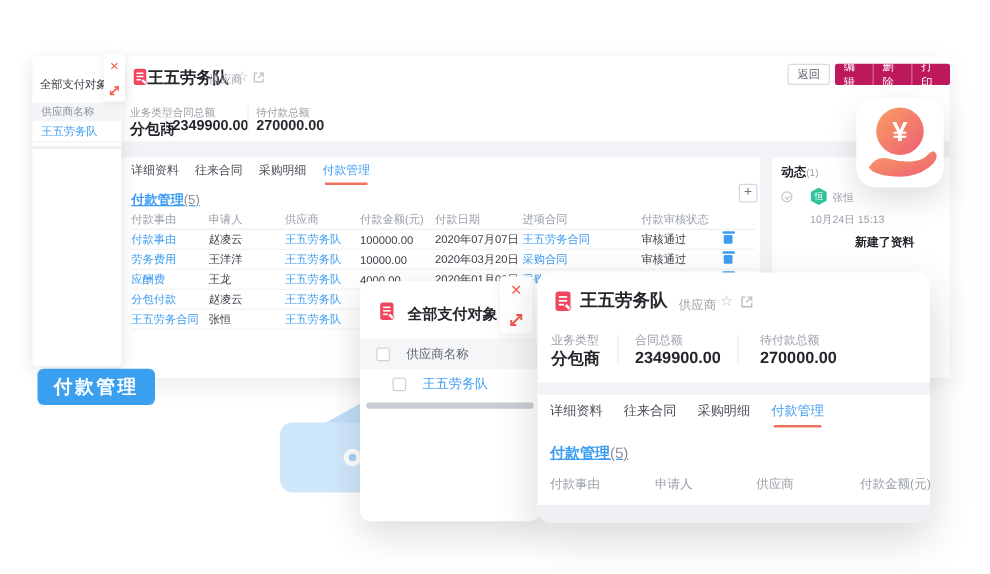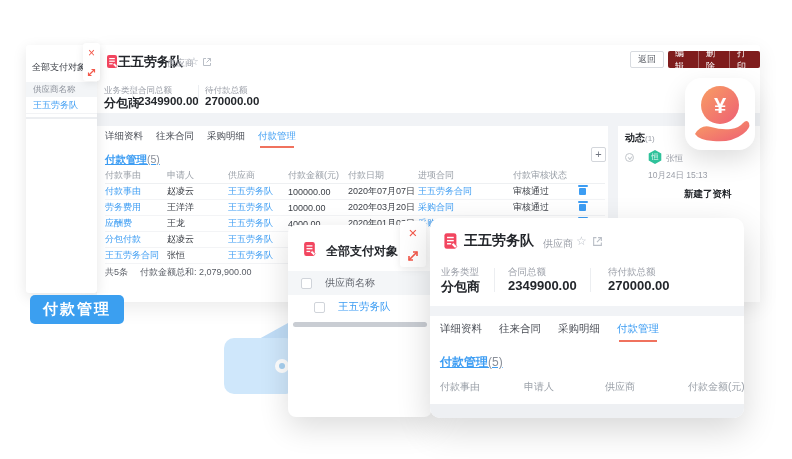--- a/index.html
+++ b/index.html
@@ -30,21 +30,21 @@
   .doc-icon { position:absolute; }
   #main-window .mw-title { left:21px; top:8px; font-size:13px; font-weight:bold; }
   #main-window .mw-tag { left:70px; top:12px; font-size:9px; color:#9b9fa8; }
   .star-icon { font-size:11px; color:#b9bec6; }
   #main-window .mw-star { left:92px; top:10px; }
   #main-window .mw-share { left:105px; top:12px; }
   .btn-back { position:absolute; left:533px; top:6px; height:17px; padding:0 7px; background:#fff;
               border:1px solid #d8dbe0; border-radius:2px; font-size:9px; color:#5a5e66;
               display:flex; align-items:center; }
   .btn-group { position:absolute; left:571px; top:6px; height:17px; display:flex; border-radius:2px;
-               overflow:hidden; background:#7f1d1d; }
+               overflow:hidden; background:#be185d; }
   .btn-red { padding:0 7px; font-size:9px; color:#fff; display:flex; align-items:center;
              border-right:1px solid rgba(255,255,255,.35); }
   .btn-red:last-child { border-right:none; }
   .stat-label { position:absolute; font-size:8.5px; color:#9b9fa8; white-space:nowrap; }
   .stat-value { position:absolute; font-size:12px; font-weight:bold; color:#23262b; white-space:nowrap; }
   .stat-div { position:absolute; width:1px; height:20px; background:#eceef1; top:40px; }
   #main-window .grey-strip { left:0; top:68px; width:100%; height:13px; background:#f1f3f6; }
 
   #content-card { left:0; top:81px; width:511px; height:176px; }
   .tabs { position:absolute; display:flex; }
@@ -236,23 +236,20 @@
             <div class="td c0 link">王五劳务合同</div>
             <div class="td c1">张恒</div>
             <div class="td c2 link">王五劳务队</div>
             <div class="td c3"></div>
             <div class="td c4"></div>
             <div class="td c5"></div>
             <div class="td c6"></div>
           </div>
         </div>
 
-      <div class="tbl-footer">
-        <span>共5条</span><b>付款金额总和: 2,079,900.00</b>
-      </div>
     </div>
 
     <div class="abs v-gap"></div>
 
     <div id="activity-card" class="panel">
       <div class="ac-title">
         <span>动态</span><span class="ac-count">(1)</span>
       </div>
       <div class="check-circle"></div>
       <div class="hexagon">恒</div>

